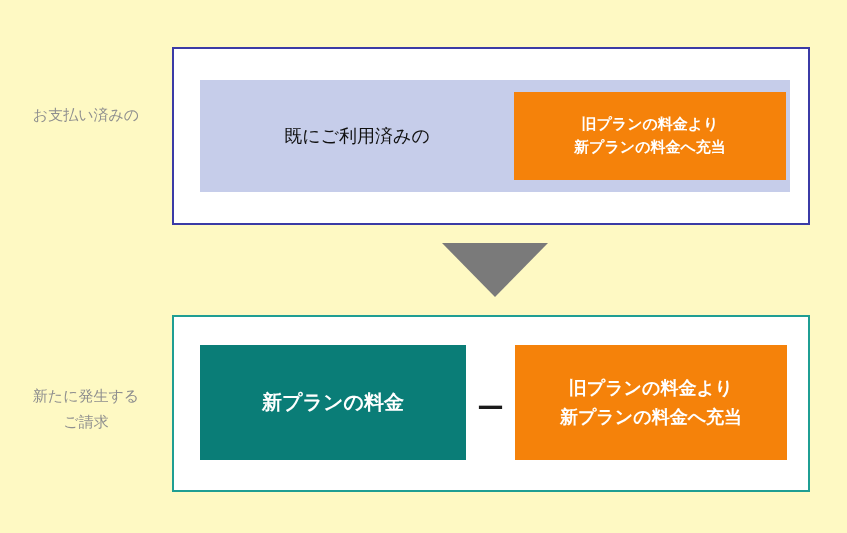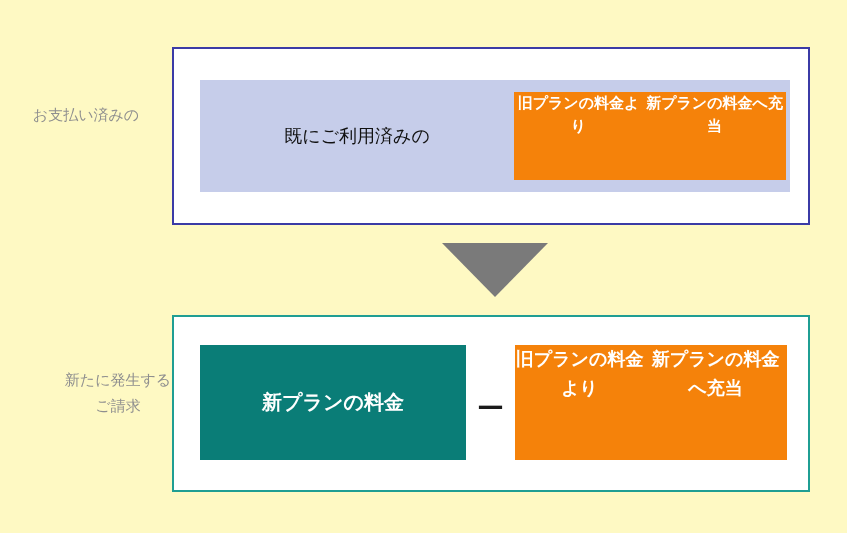--- a/index.html
+++ b/index.html
@@ -20,21 +20,21 @@
   .side-label {
     position: absolute;
     left: 0;
     width: 172px;
     text-align: center;
     color: var(--label_gray, #8f8f8f);
     font-size: 15px;
     line-height: 1.7;
   }
   .side-label.top    { top: 103px; }
-  .side-label.bottom { top: 368px; margin-left: 32px; }
+  .side-label.bottom { top: 384px; }
 
   
   .outer-box {
     position: absolute;
     left: 172px;
     width: 638px;
     height: 178px;
     box-sizing: border-box;
     background: #ffffff;
     padding-left: 40px;
@@ -67,21 +67,21 @@
     font-size: 18px;
     line-height: 1.55;
   }
 
   
   .orange-box {
     background: var(--orange, #f5820a);
     color: #ffffff;
     font-weight: bold;
     display: flex;
-    flex-direction: row;
+    flex-direction: column;
     justify-content: center;
     text-align: center;
     box-sizing: border-box;
   }
   .orange-box.small {
     width: 272px;
     height: 88px;
     margin-right: 4px;
     font-size: 15px;
     line-height: 1.55;

